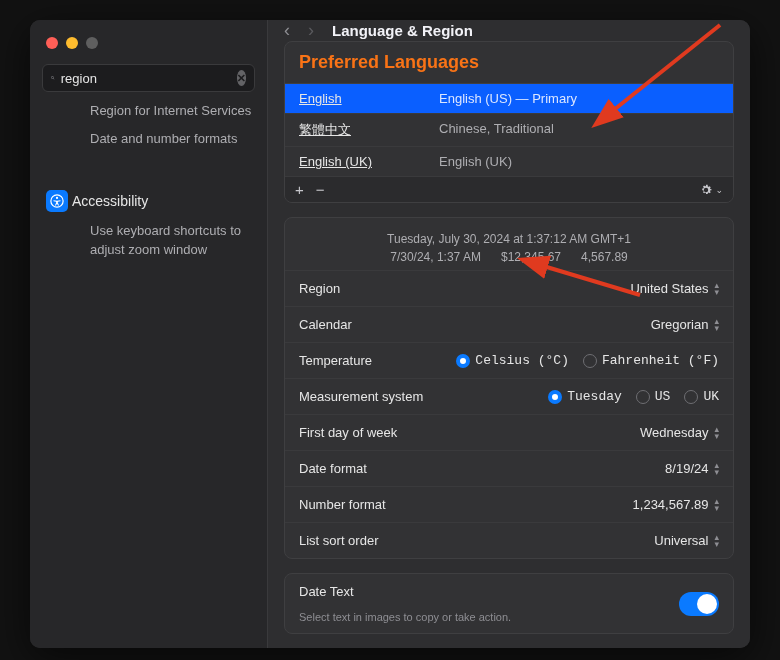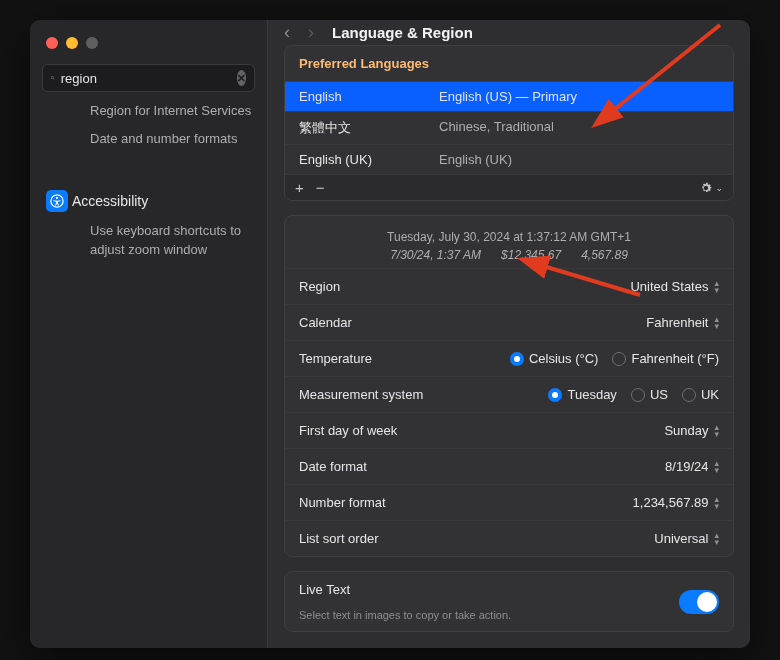--- a/index.html
+++ b/index.html
@@ -44,42 +44,42 @@
   .sb-label{color:#e6e6e6;font-size:14px;}
 
   .main{flex:1;background:#2e2e30;display:flex;flex-direction:column;overflow:auto;}
   .titlebar{height:44px;display:flex;align-items:center;padding:0 16px;gap:18px;}
   .navbtn{color:#8e8e93;font-size:18px;cursor:pointer;}
   .navbtn.disabled{color:#5a5a5e;}
   .title{font-weight:600;font-size:15px;color:#f2f2f7;text-align:center;}
 
   .content{padding:0 16px 16px 16px;display:flex;flex-direction:column;gap:14px;}
   .panel{background:#323234;border:1px solid #3f3f41;border-radius:8px;overflow:hidden;}
-  .panel-header{padding:10px 14px;font-weight:600;font-size:13px;color:#fdba74;border-bottom:1px solid #3f3f41;}
+  .panel-header{padding:10px 14px;font-weight:600;font-size:18px;color:#f97316;border-bottom:1px solid #3f3f41;}
   .lang-row{display:flex;padding:7px 14px;border-bottom:1px solid #3a3a3c;font-size:13px;}
   .lang-row:last-of-type{border-bottom:none;}
-  .lang-row .name{width:140px;}
+  .lang-row .name{width:140px;text-decoration:underline;}
   .lang-row .desc{color:#aeaeb2;}
   .lang-row.selected{background:#0a5fff;}
   .lang-row.selected .desc{color:#dce6ff;}
   .lang-toolbar{display:flex;align-items:center;justify-content:space-between;padding:4px 10px;background:#2b2b2d;border-top:1px solid #3a3a3c;}
   .tool-left{display:flex;gap:12px;color:#c7c7cc;font-size:15px;}
   .tool-btn{cursor:pointer;}
   .gear{color:#c7c7cc;font-size:14px;display:flex;align-items:center;gap:2px;}
 
   .sample{ text-align:center; padding:12px 14px 4px; color:#aeaeb2; font-size:12px; line-height:1.5;}
-  .sample .row2{display:flex;justify-content:center;gap:20px;font-style:italic;}
+  .sample .row2{display:flex;justify-content:center;gap:20px;}
 
   .setting-row{display:flex;align-items:center;justify-content:space-between;padding:10px 14px;border-top:1px solid #3a3a3c;font-size:13px;}
   .setting-row:first-of-type{border-top:none;}
   .setting-label{color:#e6e6e6;}
   .setting-value{color:#e6e6e6;display:flex;align-items:center;gap:6px;}
   .updn{color:#8e8e93;font-size:9px;line-height:7px;display:flex;flex-direction:column;}
   .radios{display:flex;gap:14px;align-items:center;}
-  .radio{display:flex;align-items:center;gap:5px;color:#e6e6e6;font-size:13px;}
+  .radio{display:flex;align-items:center;gap:5px;color:#e6e6e6;font-size:13px;font-family:Liberation Mono, monospace;}
   .rdot{width:14px;height:14px;border-radius:50%;border:1px solid #6e6e72;display:inline-block;}
   .rdot.on{border:4px solid #0a7aff;background:#fff;}
 
   .live{padding:10px 14px;}
   .live-row{display:flex;justify-content:space-between;align-items:center;}
   .live-title{font-size:13px;color:#e6e6e6;}
   .live-sub{font-size:11px;color:#8e8e93;margin-top:12px;}
   .switch{width:40px;height:24px;border-radius:12px;background:#0a7aff;position:relative;}
   .switch::after{content:'';position:absolute;right:2px;top:2px;width:20px;height:20px;border-radius:50%;background:#fff;}
 
@@ -180,21 +180,21 @@
             <span class="updn">
                 <span>▴</span>
                 <span>▾</span>
               </span>
           </span>
         </div>
 
         <div class="setting-row">
           <span class="setting-label">Calendar</span>
           <span class="setting-value">
-            <span>Fahrenheit</span>
+            <span>Gregorian</span>
             <span class="updn">
                 <span>▴</span>
                 <span>▾</span>
               </span>
           </span>
         </div>
 
         <div class="setting-row">
           <span class="setting-label">Temperature</span>
           <span class="radios" id="temp-radios">
@@ -223,21 +223,21 @@
               <span class="radio">
                 <span class="rdot"></span>
                 <span>UK</span>
               </span>
             </span>
         </div>
 
         <div class="setting-row">
           <span class="setting-label">First day of week</span>
           <span class="setting-value">
-            <span>Sunday</span>
+            <span>Wednesday</span>
             <span class="updn">
                 <span>▴</span>
                 <span>▾</span>
               </span>
           </span>
         </div>
 
         <div class="setting-row">
           <span class="setting-label">Date format</span>
           <span class="setting-value">
@@ -268,21 +268,21 @@
                 <span>▴</span>
                 <span>▾</span>
               </span>
           </span>
         </div>
       </div>
 
       <div class="panel live">
         <div class="live-row">
           <div>
-            <div class="live-title">Live Text</div>
+            <div class="live-title">Date Text</div>
             <div class="live-sub">Select text in images to copy or take action.</div>
           </div>
           <div class="switch"></div>
         </div>
       </div>
 
     </div>
   </main>
 </div>
 

